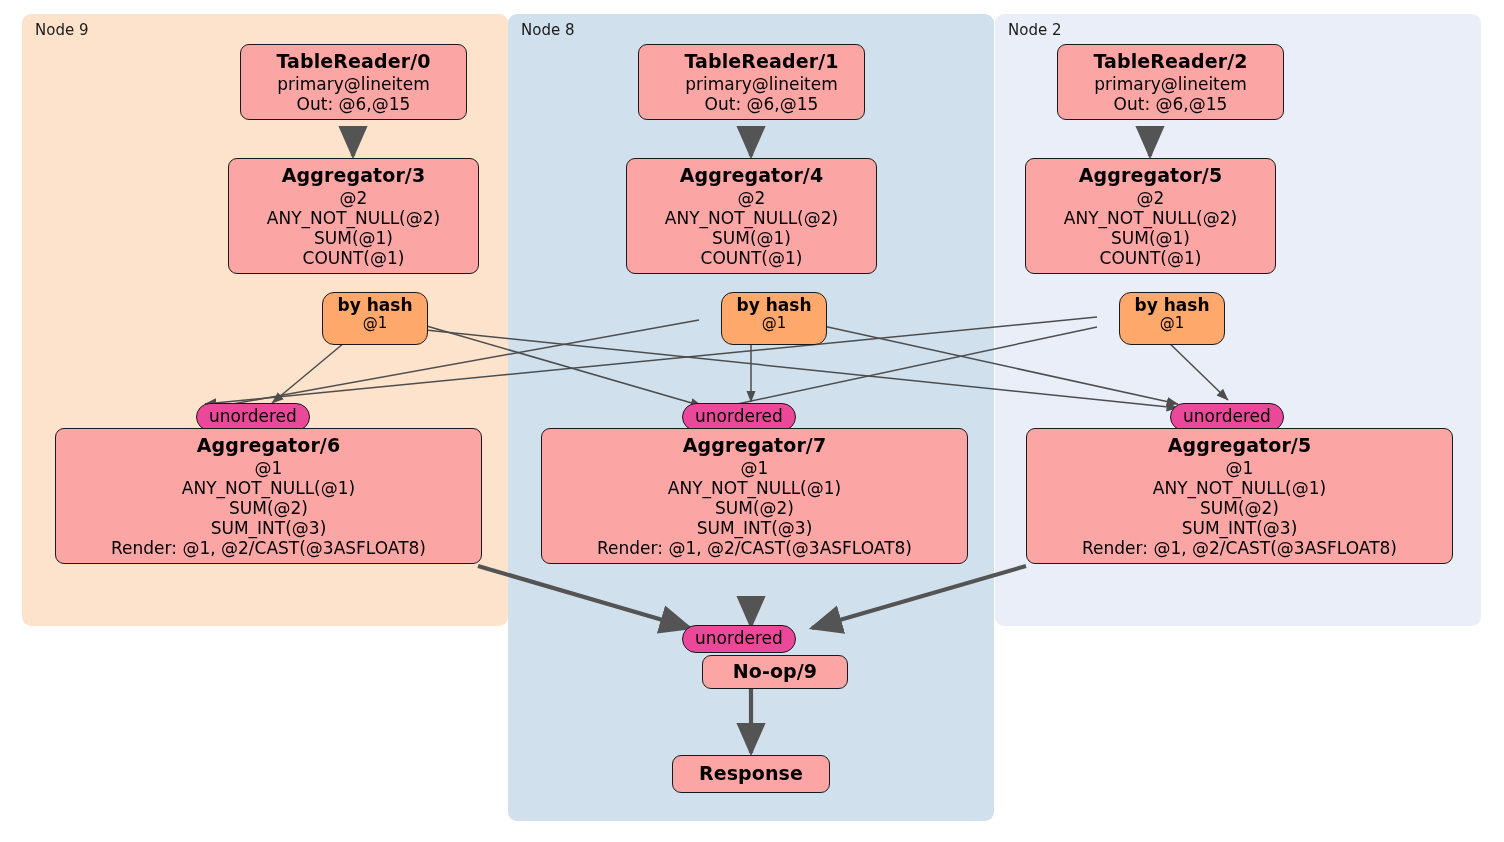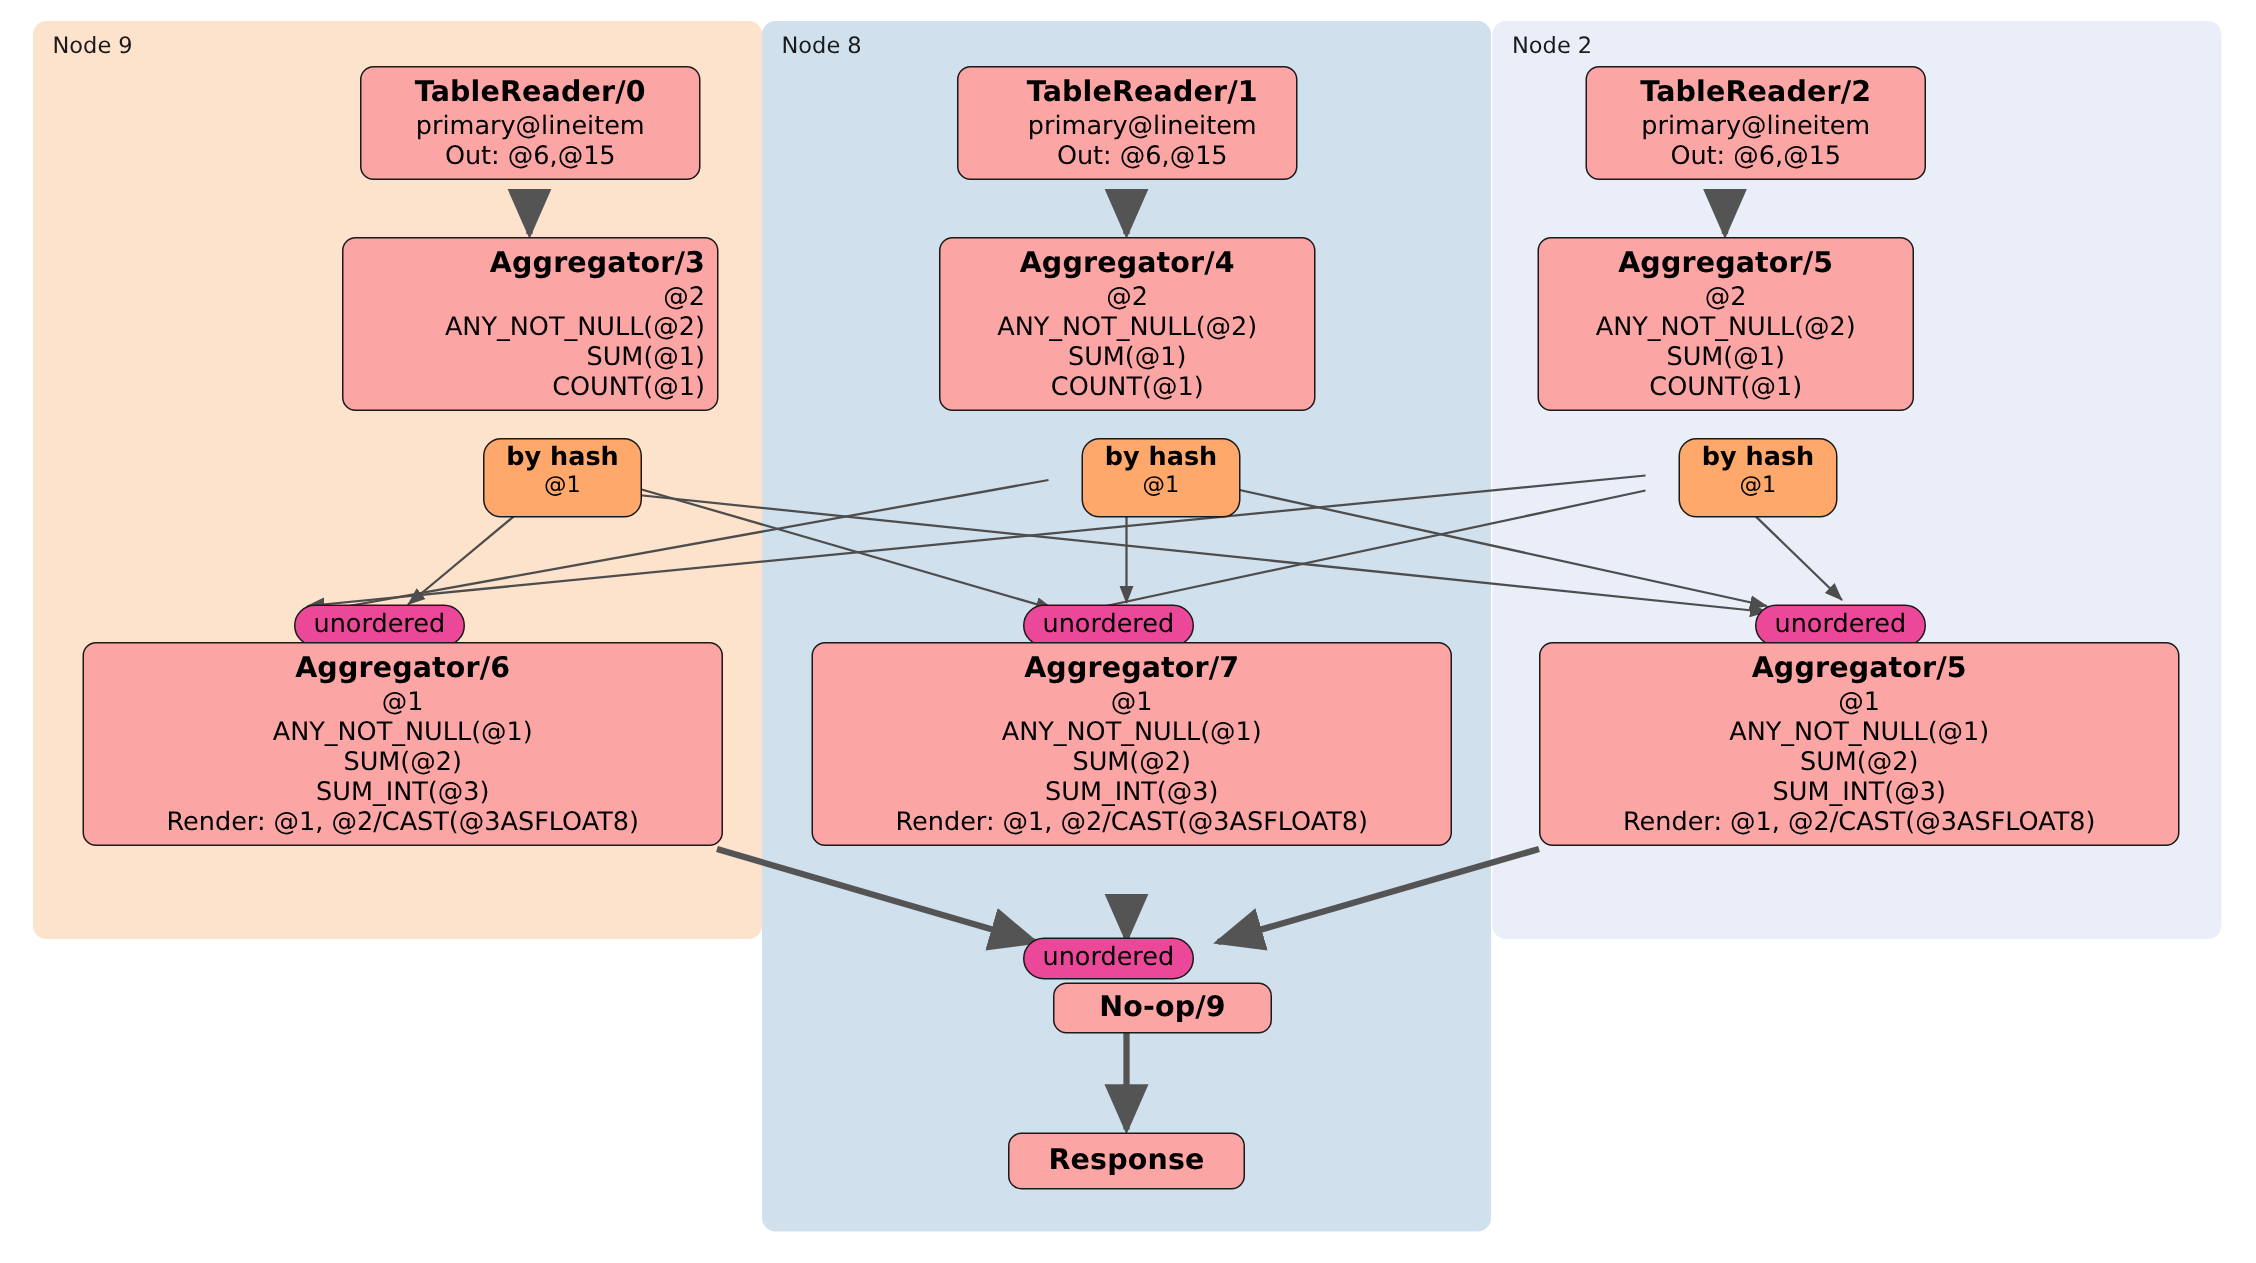--- a/index.html
+++ b/index.html
@@ -171,21 +171,21 @@
     <div class="row">primary@lineitem</div>
     <div class="row">Out: @6,@15</div>
   </div>
 
   <div class="proc" style="left:1037px; top:44px; width:227px;margin-left:20px;">
     <div class="title">TableReader/2</div>
     <div class="row">primary@lineitem</div>
     <div class="row">Out: @6,@15</div>
   </div>
 
-  <div class="proc" style="left:228px; top:158px; width:251px;text-align:right;">
+  <div class="proc" style="left:228px; top:158px; width:251px;">
     <div class="title">Aggregator/3</div>
     <div class="row">@2</div>
     <div class="row">ANY_NOT_NULL(@2)</div>
     <div class="row">SUM(@1)</div>
     <div class="row">COUNT(@1)</div>
   </div>
 
   <div class="proc" style="left:626px; top:158px; width:251px;">
     <div class="title">Aggregator/4</div>
     <div class="row">@2</div>

